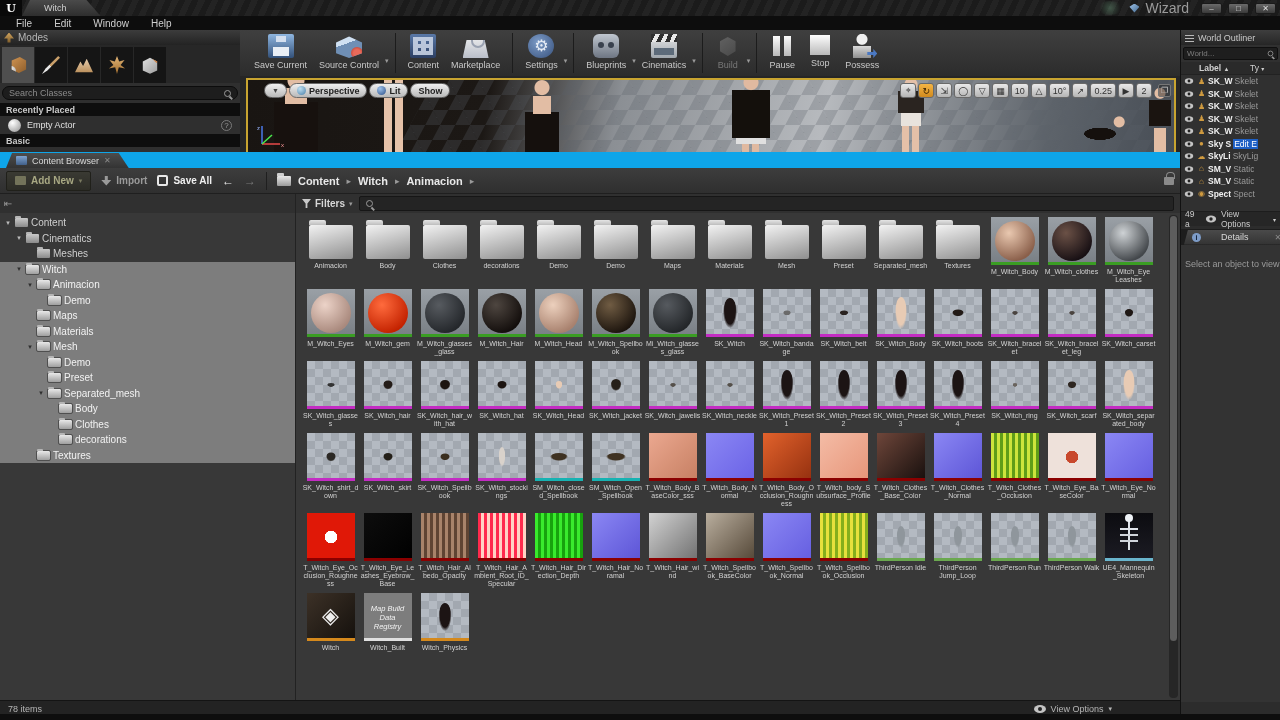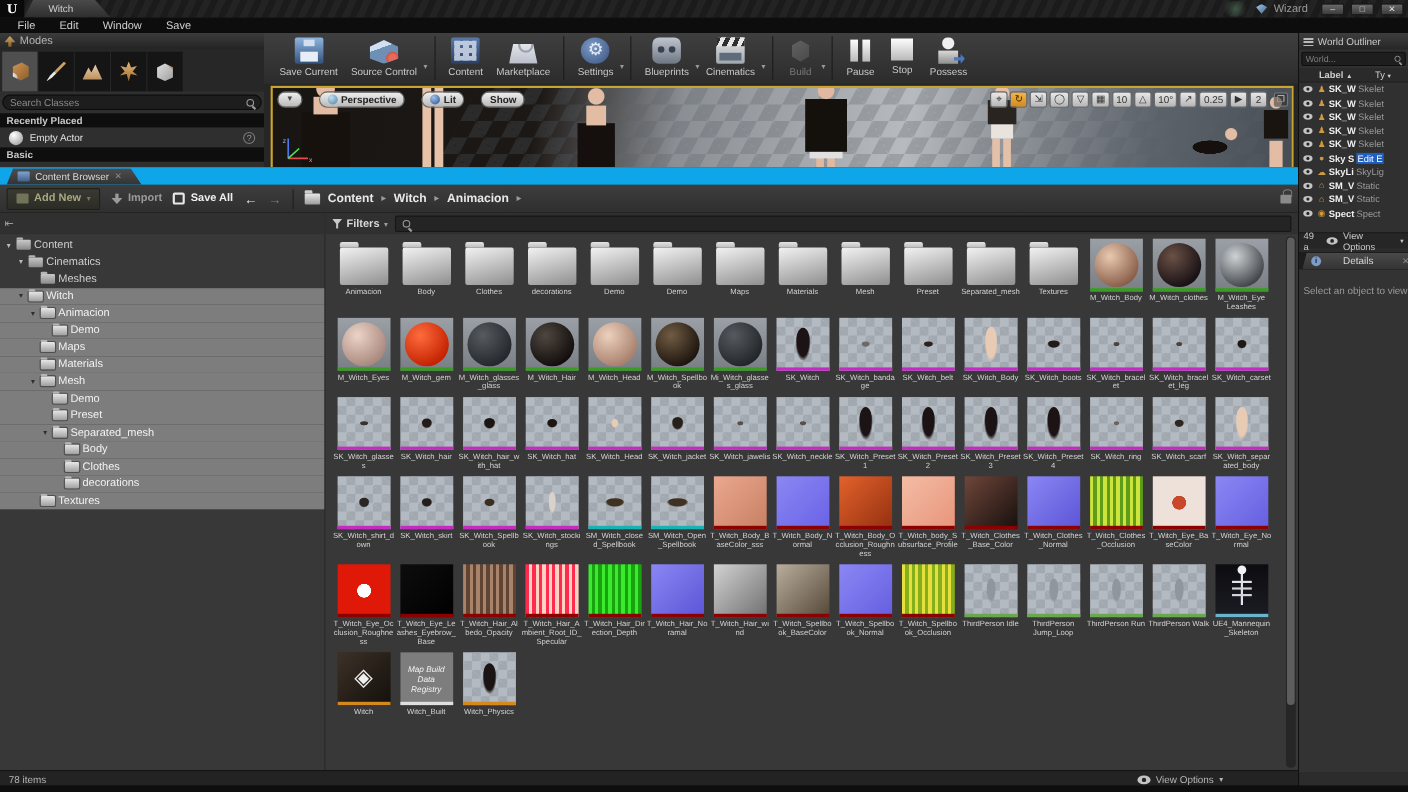--- a/index.html
+++ b/index.html
@@ -6,21 +6,21 @@
   html,body{width:1280px;height:720px;overflow:hidden;background:#111;}
   #app{position:relative;width:1280px;height:720px;background:#262626;}
 
   
   #titlebar{position:absolute;left:0;top:0;width:1280px;height:16px;background:repeating-linear-gradient(115deg,#232323 0 6px,#1b1b1b 6px 12px);display:flex;align-items:center;}
   #uelogo{width:22px;height:16px;background:#090909;color:#fff;font-weight:bold;font-size:11px;display:flex;align-items:center;justify-content:center;font-family:"DejaVu Serif",serif;}
   #wintab{height:16px;padding:0 34px 0 22px;background:linear-gradient(#4a4a4a,#2e2e2e);clip-path:polygon(0 100%,8px 0,calc(100% - 14px) 0,100% 100%);color:#cfcfcf;font-size:9px;display:flex;align-items:center;}
   #titleright{margin-left:auto;display:flex;align-items:center;gap:6px;padding-right:4px;}
   #swirl{width:26px;height:14px;border-radius:50%;background:radial-gradient(circle at 50% 50%,rgba(120,180,140,.35),rgba(0,0,0,0) 70%);}
   #projicon{width:10px;height:9px;background:linear-gradient(135deg,#9fc3e8,#41688f);clip-path:polygon(50% 0,100% 35%,50% 100%,0 35%);}
-  #projname{color:#9a9a9a;font-size:10px;margin-right:6px;}
+  #projname{color:#9a9a9a;font-size:14px;margin-right:6px;}
   .winbtn{width:21px;height:11px;background:linear-gradient(#6a6a6a,#3a3a3a);border:1px solid #1a1a1a;color:#ddd;font-size:8px;line-height:9px;text-align:center;border-radius:2px;}
   #menubar{position:absolute;left:0;top:16px;width:1280px;height:14px;background:#0d0d0d;display:flex;align-items:center;gap:2px;padding-left:6px;}
   .menu-item{color:#cfcfcf;font-size:10px;padding:0 10px;}
 
   
   #modes{position:absolute;left:0;top:30px;width:240px;height:122px;background:#2f2f2f;overflow:hidden;}
   #modes-hdr{height:15px;background:linear-gradient(#3c3c3c,#232323);display:flex;align-items:center;color:#b5b5b5;font-size:10px;gap:4px;padding:0 4px;}
   #modes-hdr .ico{width:10px;height:10px;background:linear-gradient(#cfa35e,#7c5a28);clip-path:polygon(50% 0,100% 60%,65% 60%,65% 100%,35% 100%,35% 60%,0 60%);}
   #mode-row{display:flex;gap:1px;padding:2px 0 0 2px;background:#272727;}
   .mode-btn{width:32px;height:36px;background:#151515;display:flex;align-items:center;justify-content:center;}
@@ -71,21 +71,21 @@
   .tbi-pause::before{left:4px;} .tbi-pause::after{right:4px;}
   .tbi-stop{background:linear-gradient(#fdfdfd,#b9b9b9);margin:1px 3px;width:20px;height:20px;}
   .tbi-possess{background:radial-gradient(circle 6px at 50% 22%,#f0f0f0 5px,transparent 6px),linear-gradient(#d9d9d9,#8f8f8f) 50% 100%/18px 12px no-repeat;}
   .tbi-possess::after{content:"";position:absolute;right:-2px;bottom:0;width:10px;height:10px;background:#4a78c2;clip-path:polygon(0 40%,60% 40%,60% 10%,100% 55%,60% 100%,60% 70%,0 70%);}
 
   
   #viewport{position:absolute;left:246px;top:78px;width:930px;height:76px;border:2px solid #c8a430;background:#141210;overflow:hidden;}
   #vp-scene{position:absolute;inset:0;background:linear-gradient(100deg,#191512 0%,#1c1815 26%,#8b8f94 40%,#b7babe 62%,#5e646b 86%,#474d55 100%);}
   #vp-floor{position:absolute;left:18%;top:0;right:0;bottom:0;background-image:linear-gradient(45deg,rgba(90,96,104,.5) 25%,transparent 25%,transparent 75%,rgba(90,96,104,.5) 75%),linear-gradient(45deg,rgba(90,96,104,.5) 25%,transparent 25%,transparent 75%,rgba(90,96,104,.5) 75%);background-size:30px 30px;background-position:0 0,15px 15px;transform:skewX(-28deg);opacity:.55;}
   .char{position:absolute;filter:blur(.4px);}
-  #vp-topbar{position:absolute;left:4px;top:3px;display:flex;gap:15px;align-items:center;}
+  #vp-topbar{position:absolute;left:16px;top:3px;display:flex;gap:2px;align-items:center;}
   .vpb{height:15px;background:linear-gradient(#efefef,#b9b9b9);border:1px solid #6a6a6a;border-radius:8px;color:#222;font-size:9px;font-weight:bold;display:flex;align-items:center;gap:3px;padding:0 7px;}
   .vpb .dd{font-size:7px;color:#444;}
   .vpb .dot-persp{width:9px;height:9px;border-radius:50%;background:radial-gradient(circle at 35% 30%,#bfe0f2,#4a7fa8);}
   .vpb .dot-lit{width:9px;height:9px;border-radius:50%;background:radial-gradient(circle at 35% 30%,#9ec2ea,#2c4f88);}
   #vp-snapbar{position:absolute;right:22px;top:3px;display:flex;gap:2px;align-items:center;}
   .snapb{height:15px;min-width:16px;background:linear-gradient(#e9e9e9,#b5b5b5);border:1px solid #6a6a6a;border-radius:3px;color:#333;font-size:9px;display:flex;align-items:center;justify-content:center;padding:0 3px;}
   .snapb.active{background:linear-gradient(#f5b544,#d18a1e);color:#3a2200;}
   #vp-max{position:absolute;right:3px;top:4px;width:13px;height:13px;border:1px solid #777;border-radius:2px;color:#ccc;font-size:8px;line-height:11px;text-align:center;background:rgba(40,40,40,.5);}
   #axis{position:absolute;left:8px;bottom:4px;}
 
@@ -192,21 +192,21 @@
       <div class="winbtn">–</div>
       <div class="winbtn">□</div>
       <div class="winbtn">✕</div>
     </div>
   </div>
 
   <div id="menubar">
       <div class="menu-item">File</div>
       <div class="menu-item">Edit</div>
       <div class="menu-item">Window</div>
-      <div class="menu-item">Save</div>
+      <div class="menu-item">Help</div>
     </div>
 
   <div id="modes">
     <div id="modes-hdr">
       <span class="ico"></span>
       <span>Modes</span>
     </div>
     <div id="mode-row">
         <div class="mode-btn active">
           <span class="mi mi-place"></span>

